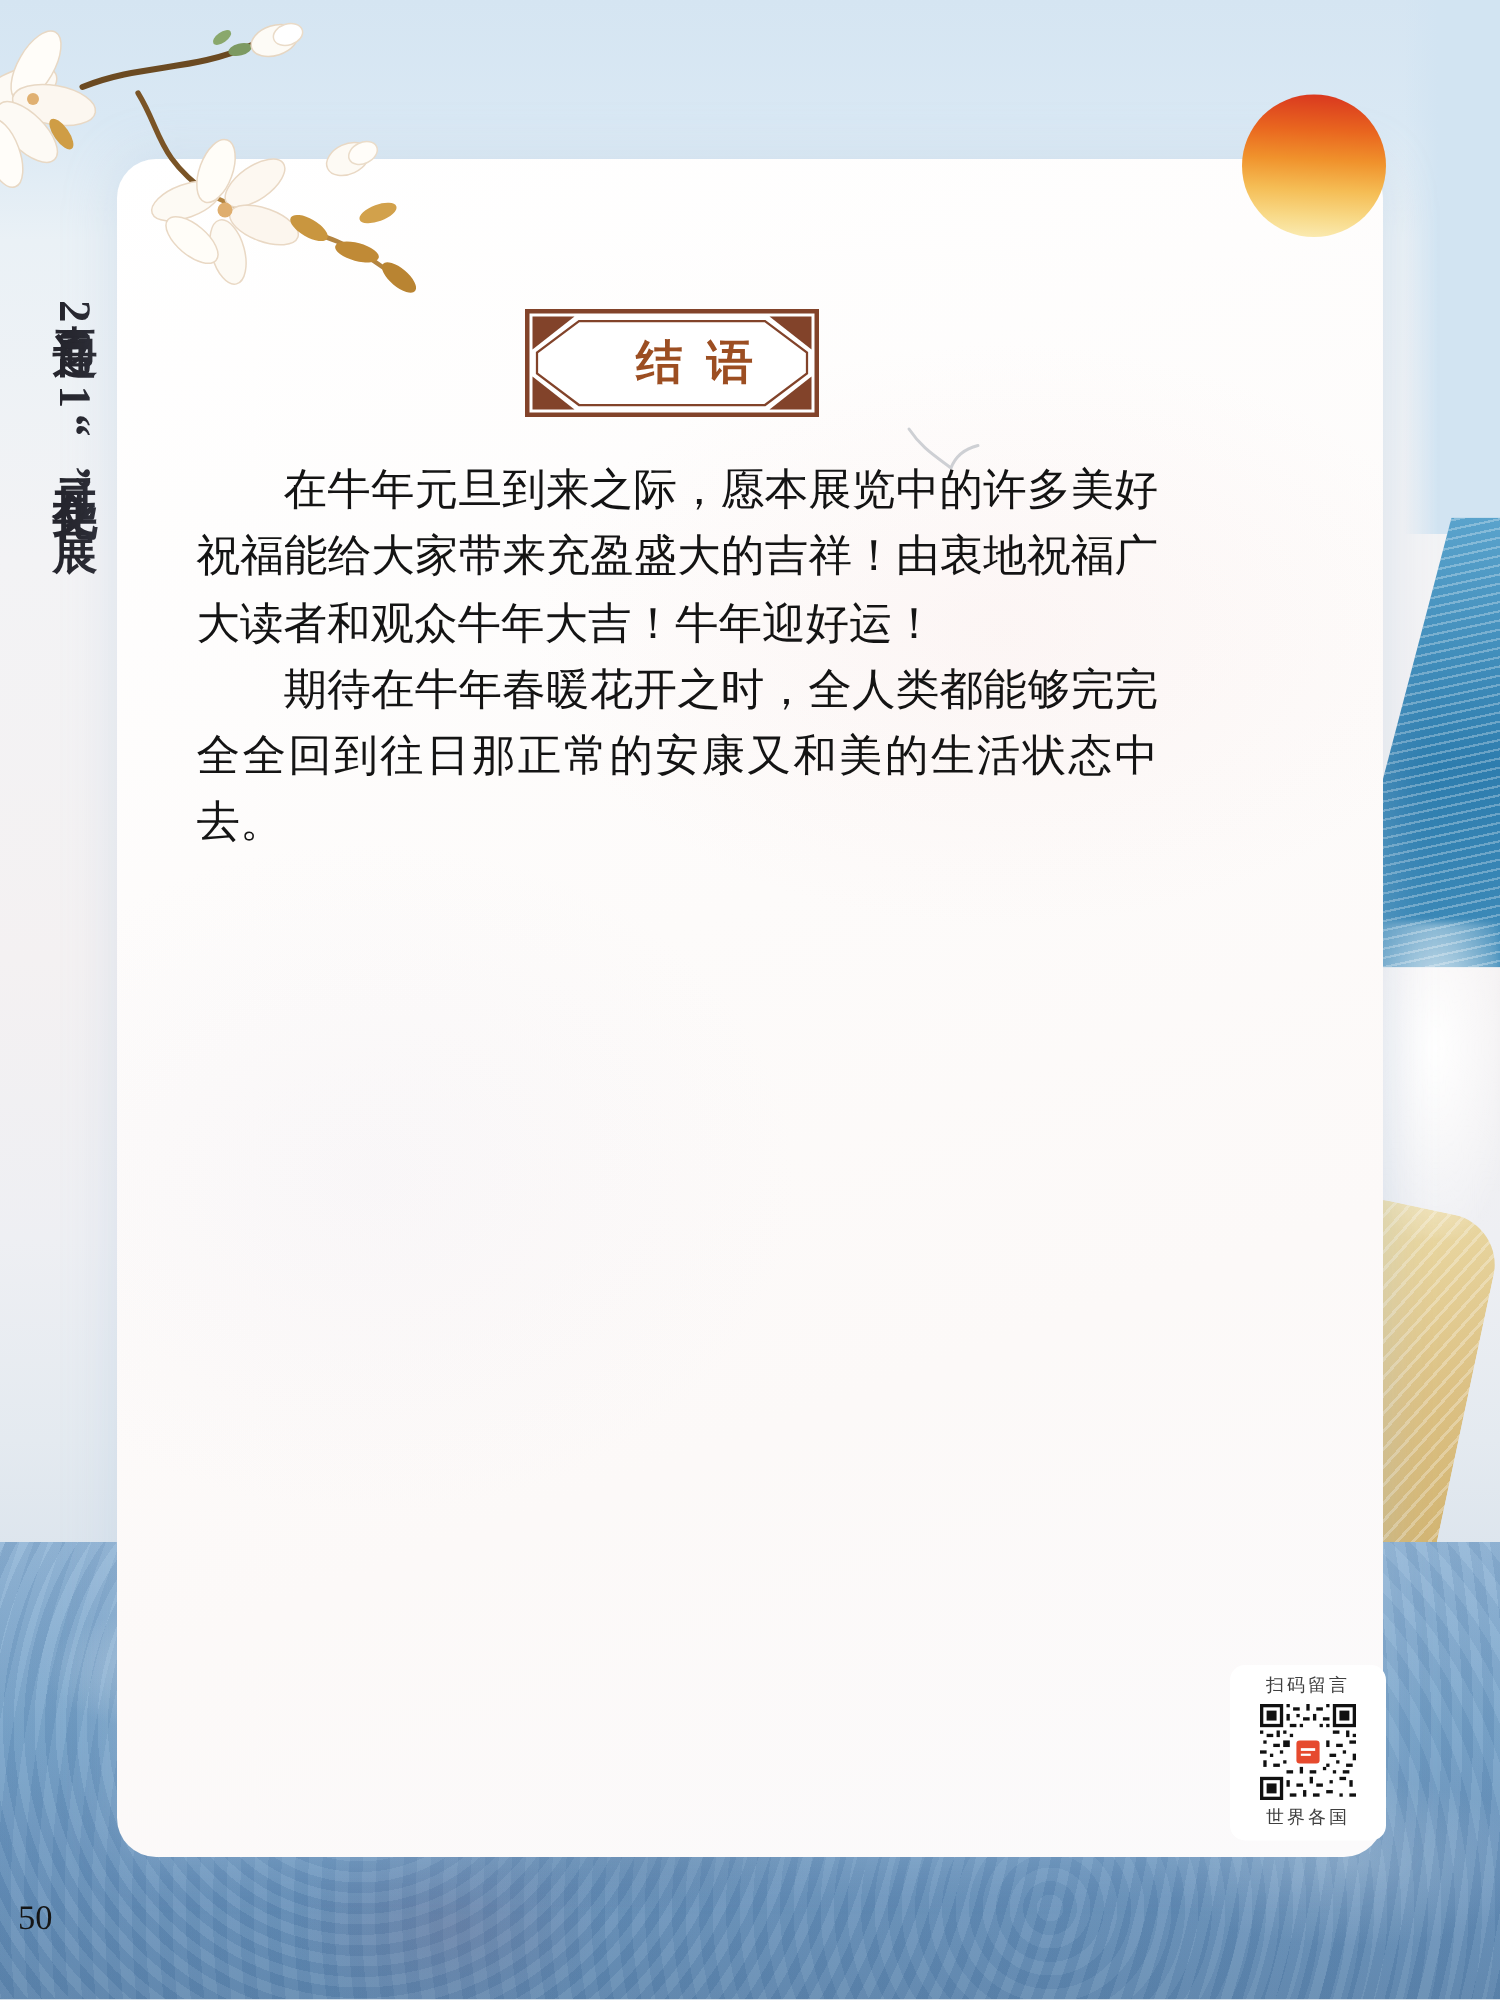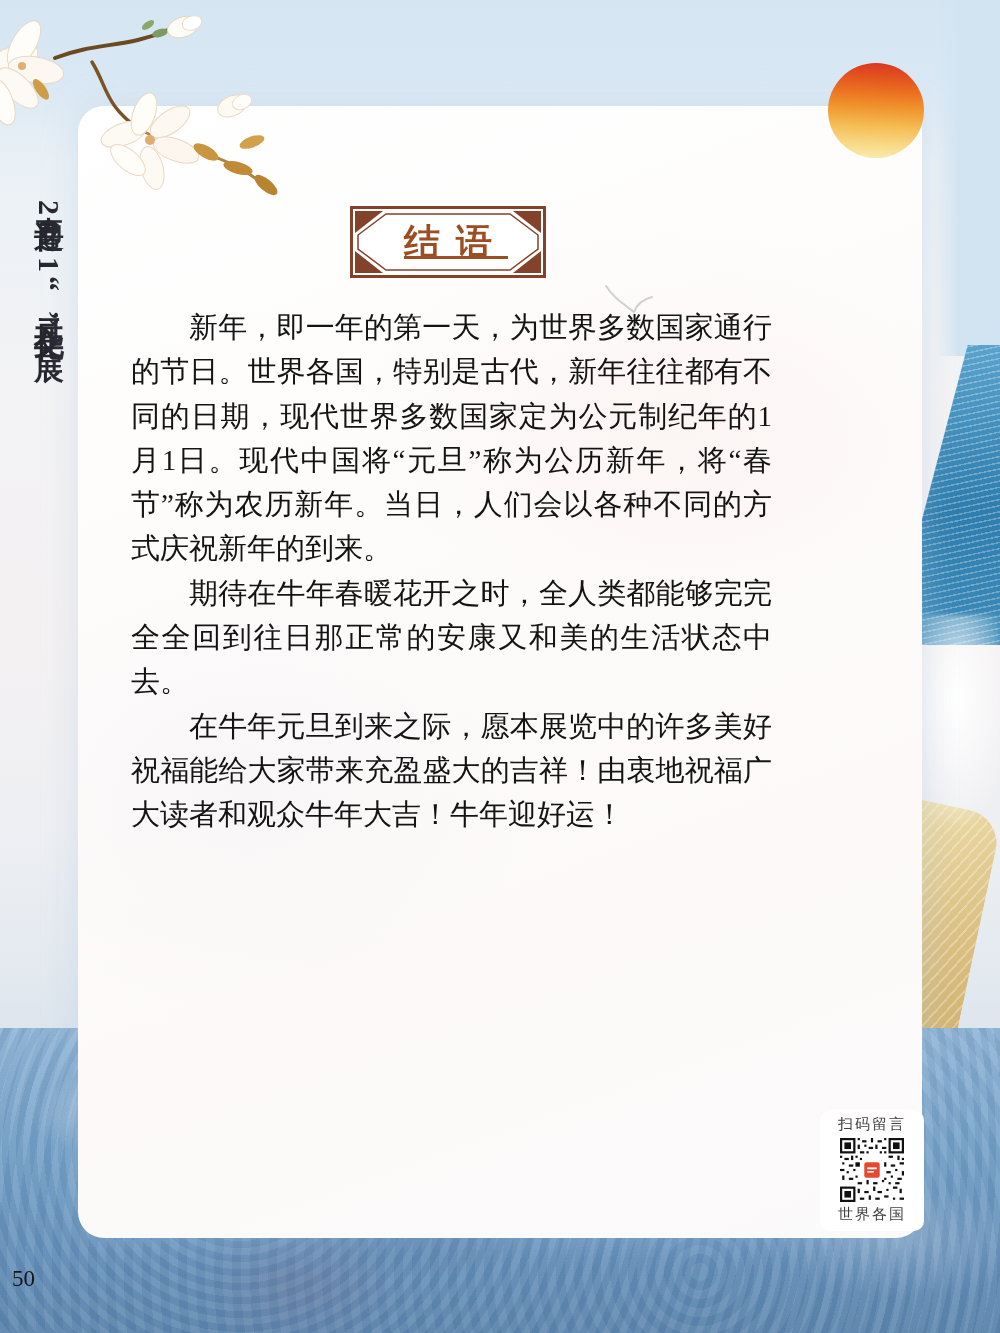--- a/index.html
+++ b/index.html
@@ -56,33 +56,33 @@
     background-image:linear-gradient(180deg,#7b68b8 0%,#9a4da6 34%,#b83e95 66%,#c94a82 100%);}
   .callig-right{left:894px;top:180px;font-size:93px;letter-spacing:5px;
     background-image:linear-gradient(180deg,#a34aa4 0%,#bc3f90 40%,#c84477 74%,#cd4f7c 100%);}
   
   .side-label{position:absolute;left:28px;top:192px;z-index:3;writing-mode:vertical-rl;
     font-size:30px;letter-spacing:4px;color:#26262e;font-weight:600;
     font-family:"Liberation Serif","DejaVu Serif",serif;}
   
   .title-box{position:absolute;left:350px;top:206px;width:196px;height:72px;z-index:6;}
   .title-box svg{position:absolute;left:0;top:0;}
-  .title-text{position:absolute;left:0;top:0;width:100%;height:100%;display:flex;
-    align-items:center;justify-content:center;font-size:36px;font-weight:bold;
-    color:#9c4e22;letter-spacing:16px;text-indent:16px;text-decoration:underline;}
+  .title-text{position:absolute;left:15px;top:0;width:100%;height:100%;display:flex;
+    align-items:center;justify-content:center;font-size:31px;font-weight:bold;
+    color:#9c4e22;letter-spacing:16px;text-indent:16px;}
   
   .bird{position:absolute;left:602px;top:283px;z-index:6;opacity:.55;}
   
   .body-text{position:absolute;left:131px;top:305px;width:641px;z-index:6;
     font-size:29px;line-height:44.3px;color:#141414;text-align:justify;}
   .body-text p{margin:0;text-indent:2em;}
   
   .qr-block{position:absolute;left:820px;top:1110px;width:104px;z-index:6;text-align:center;
     background:#fff;border-radius:10px;padding:5px 0 7px;}
-  .qr-label{font-size:15px;color:#3f3f3f;letter-spacing:2px;
+  .qr-label{font-size:12px;color:#3f3f3f;letter-spacing:2px;
     font-family:"Liberation Sans","DejaVu Sans",sans-serif;}
   .qr-code{display:block;margin:4px auto 3px;}
   
   .page-num{position:absolute;left:0;top:1266px;width:1000px;z-index:6;text-align:left;
     font-size:23px;color:#151515;padding-left:12px;}
 </style>
 </head>
 <body>
 
 <div class="page">
@@ -148,23 +148,22 @@
       <path d="M36,8 H160 L188,29 V43 L160,64 H36 L8,43 V29 Z" fill="none" stroke="#82432a" stroke-width="1.5"></path>
       <path d="M5,5 L33,5 L5,27 Z" fill="#82432a"></path>
       <path d="M191,5 L163,5 L191,27 Z" fill="#82432a"></path>
       <path d="M5,67 L33,67 L5,45 Z" fill="#82432a"></path>
       <path d="M191,67 L163,67 L191,45 Z" fill="#82432a"></path>
     </svg>
     <div class="title-text">结语</div>
   </div>
 
   <div class="body-text">
-    <p>新年，即一年的第一天，为世界多数国家通行的节日。世界各国，特别是古代，新年往往都有不同的日期，现代世界多数国家定为公元制纪年的1月1日。现代中国将“元旦”称为公历新年，将“春节”称为农历新年。当日，人们会以各种不同的方式庆祝新年的到来。</p>
+    <p>在牛年元旦到来之际，愿本展览中的许多美好祝福能给大家带来充盈盛大的吉祥！由衷地祝福广大读者和观众牛年大吉！牛年迎好运！</p>
     <p>期待在牛年春暖花开之时，全人类都能够完完全全回到往日那正常的安康又和美的生活状态中去。</p>
-    <p>在牛年元旦到来之际，愿本展览中的许多美好祝福能给大家带来充盈盛大的吉祥！由衷地祝福广大读者和观众牛年大吉！牛年迎好运！</p>
   </div>
 
   <div class="qr-block">
     <div class="qr-label">扫码留言</div>
     <svg class="qr-code" width="64" height="64" viewBox="0 0 87 87">
       <rect x="0" y="0" width="87" height="87" fill="#ffffff"></rect>
       <g fill="#111111">
         <rect x="0" y="0" width="21" height="21"></rect>
           <rect x="66" y="0" width="21" height="21"></rect>
           <rect x="0" y="66" width="21" height="21"></rect>

